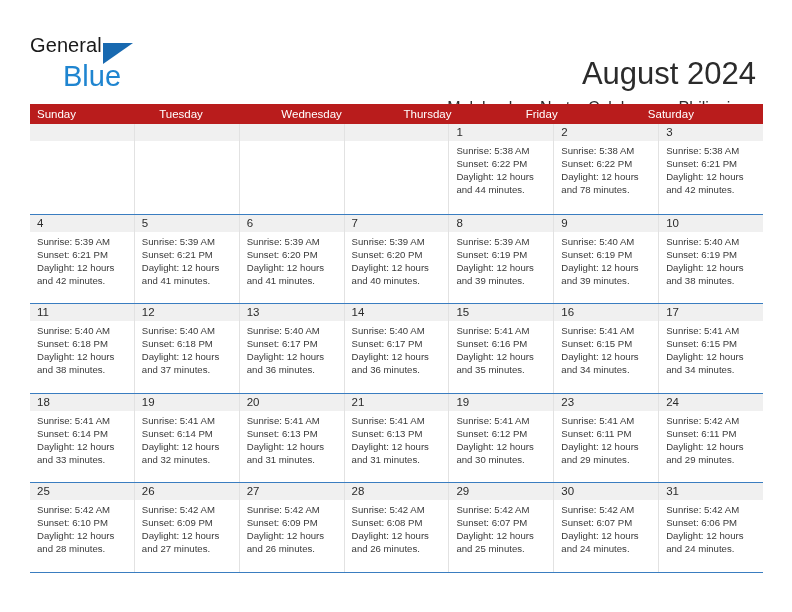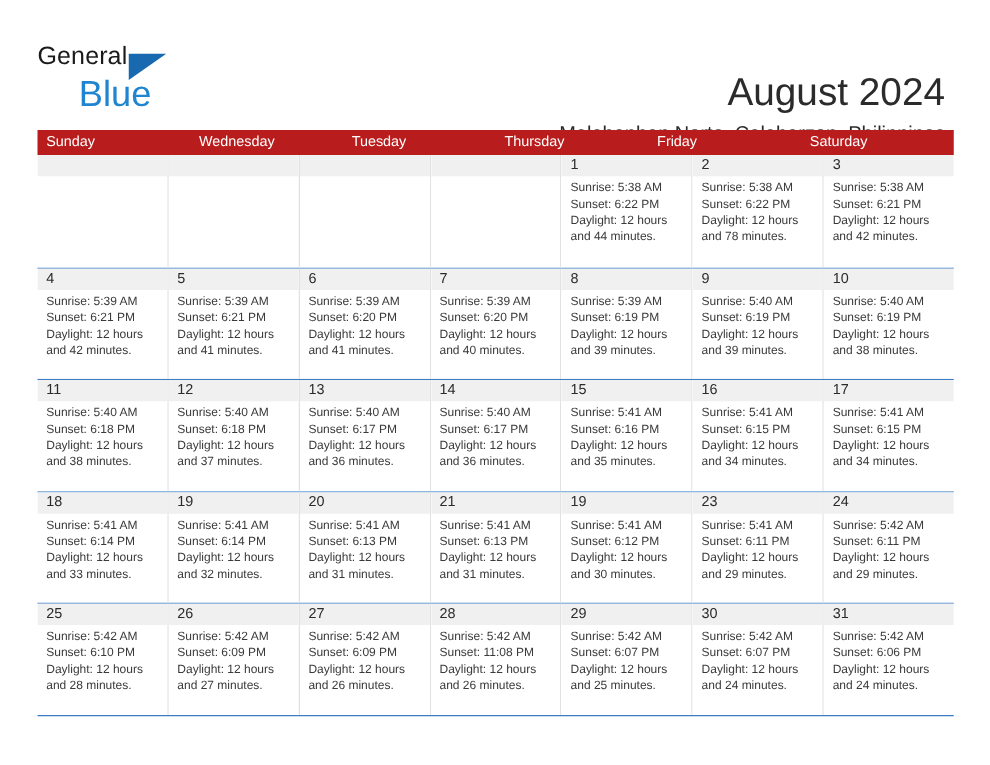--- a/index.html
+++ b/index.html
@@ -167,22 +167,22 @@
     </div>
     <div class="title-block">
       <div class="month-title">August 2024</div>
       <div class="location">Malabanban Norte, Calabarzon, Philippines</div>
     </div>
   </div>
 
   <div class="calendar">
     <div class="weekday-row">
       <div class="weekday">Sunday</div>
+      <div class="weekday">Tuesday</div>
       <div class="weekday">Wednesday</div>
-      <div class="weekday">Tuesday</div>
       <div class="weekday">Thursday</div>
       <div class="weekday">Friday</div>
       <div class="weekday">Saturday</div>
     </div>
 
     <div id="weeks-container">
         <div class="week">
           <div class="day empty">
             <div class="day-num-band"></div>
           </div>
@@ -443,21 +443,21 @@
               <div>Sunrise: 5:42 AM</div>
               <div>Sunset: 6:09 PM</div>
               <div>Daylight: 12 hours</div>
               <div>and 26 minutes.</div>
             </div>
           </div>
           <div class="day">
             <div class="day-num-band">28</div>
             <div class="day-info">
               <div>Sunrise: 5:42 AM</div>
-              <div>Sunset: 11:08 PM</div>
+              <div>Sunset: 6:08 PM</div>
               <div>Daylight: 12 hours</div>
               <div>and 26 minutes.</div>
             </div>
           </div>
           <div class="day">
             <div class="day-num-band">29</div>
             <div class="day-info">
               <div>Sunrise: 5:42 AM</div>
               <div>Sunset: 6:07 PM</div>
               <div>Daylight: 12 hours</div>

